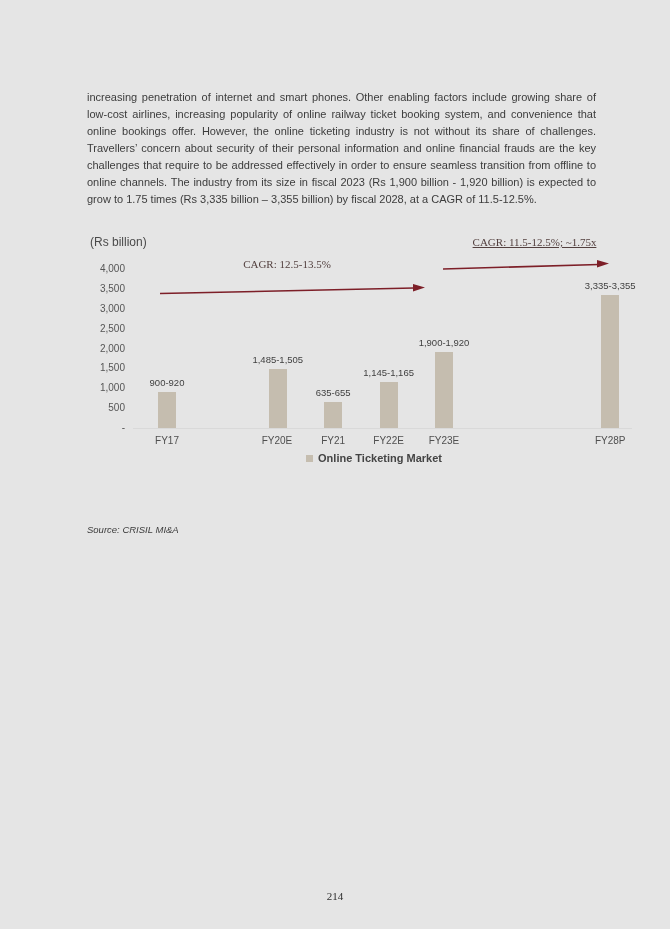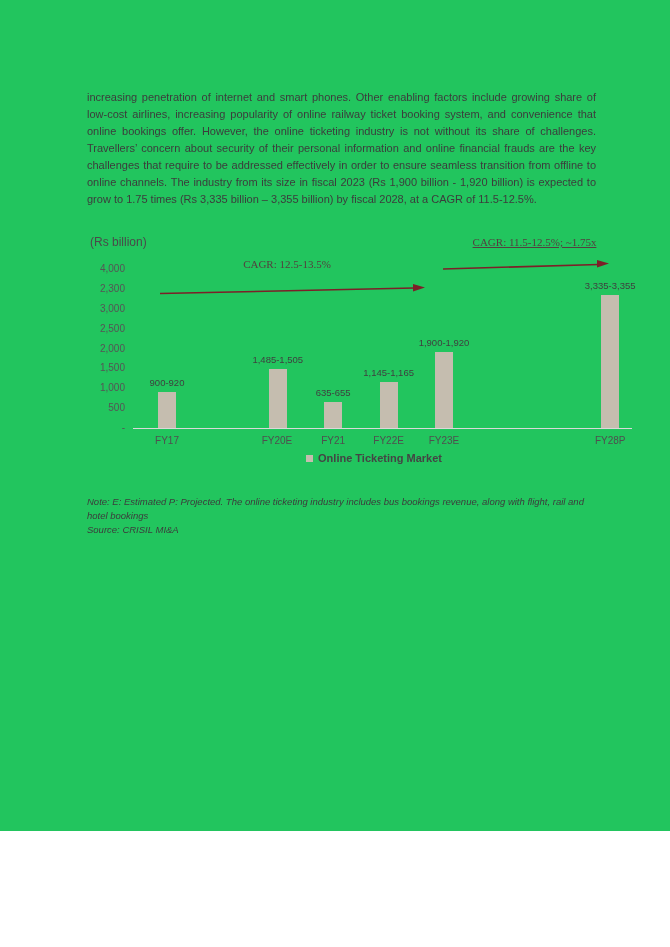--- a/index.html
+++ b/index.html
@@ -1,19 +1,19 @@
 <!DOCTYPE html>
 <html><head>
 <meta charset="utf-8">
 <style>
   html,body{margin:0;padding:0;background:#ffffff;}
   .page{
     position:relative;
-    width:670px;height:831px;
-    background:#22c55e;
+    width:670px;height:929px;
+    background:#e5e5e5;
     font-family:"Liberation Sans", sans-serif;
     color:#3b3b3b;
     overflow:hidden;
   }
   .intro{
     position:absolute;left:87px;top:78px;width:509px;
     font-size:11px;line-height:17px;
     text-align:justify;color:#3c3c3c;
   }
   .heading{
@@ -77,21 +77,21 @@
 <div class="page">
 
   <p class="intro">increasing penetration of internet and smart phones. Other enabling factors include growing share of low-cost airlines, increasing popularity of online railway ticket booking system, and convenience that online bookings offer. However, the online ticketing industry is not without its share of challenges. Travellers’ concern about security of their personal information and online financial frauds are the key challenges that require to be addressed effectively in order to ensure seamless transition from offline to online channels. The industry from its size in fiscal 2023 (Rs 1,900 billion - 1,920 billion) is expected to grow to 1.75 times (Rs 3,335 billion – 3,355 billion) by fiscal 2028, at a CAGR of 11.5-12.5%.</p>
 
 
   <div class="chart">
     <div class="rs-label">(Rs billion)</div>
 
     <div>
         <div class="ytick" style="top: 31px;">4,000</div>
-        <div class="ytick" style="top: 50.875px;">2,300</div>
+        <div class="ytick" style="top: 50.875px;">3,500</div>
         <div class="ytick" style="top: 70.75px;">3,000</div>
         <div class="ytick" style="top: 90.625px;">2,500</div>
         <div class="ytick" style="top: 110.5px;">2,000</div>
         <div class="ytick" style="top: 130.375px;">1,500</div>
         <div class="ytick" style="top: 150.25px;">1,000</div>
         <div class="ytick" style="top: 170.125px;">500</div>
         <div class="ytick" style="top: 190px;">-</div>
         <div class="bar" style="left: 71px; top: 159.827px; height: 36.1725px; background: rgb(197, 189, 175);"></div>
         <div class="dlabel" style="left: 35px; top: 144.827px;">900-920</div>
         <div class="xlabel" style="left: 50px;">FY17</div>
@@ -127,18 +127,17 @@
 
     <div class="cagr cagr1">CAGR: 12.5-13.5%</div>
     <div class="cagr cagr2">CAGR: 11.5-12.5%; ~1.75x</div>
 
     <div class="legend-row">
       <span class="legend-swatch" style="background: rgb(197, 189, 175);"></span>
       <span class="legend-label">Online Ticketing Market</span>
     </div>
   </div>
 
-  <p class="note">Note: E: Estimated P: Projected. The online ticketing industry includes bus bookings revenue, along with flight, rail and hotel bookings</p>
   <p class="source">Source: CRISIL MI&amp;A</p>
 
   <div class="page-num">214</div>
 
 </div>
 
 </body></html>

